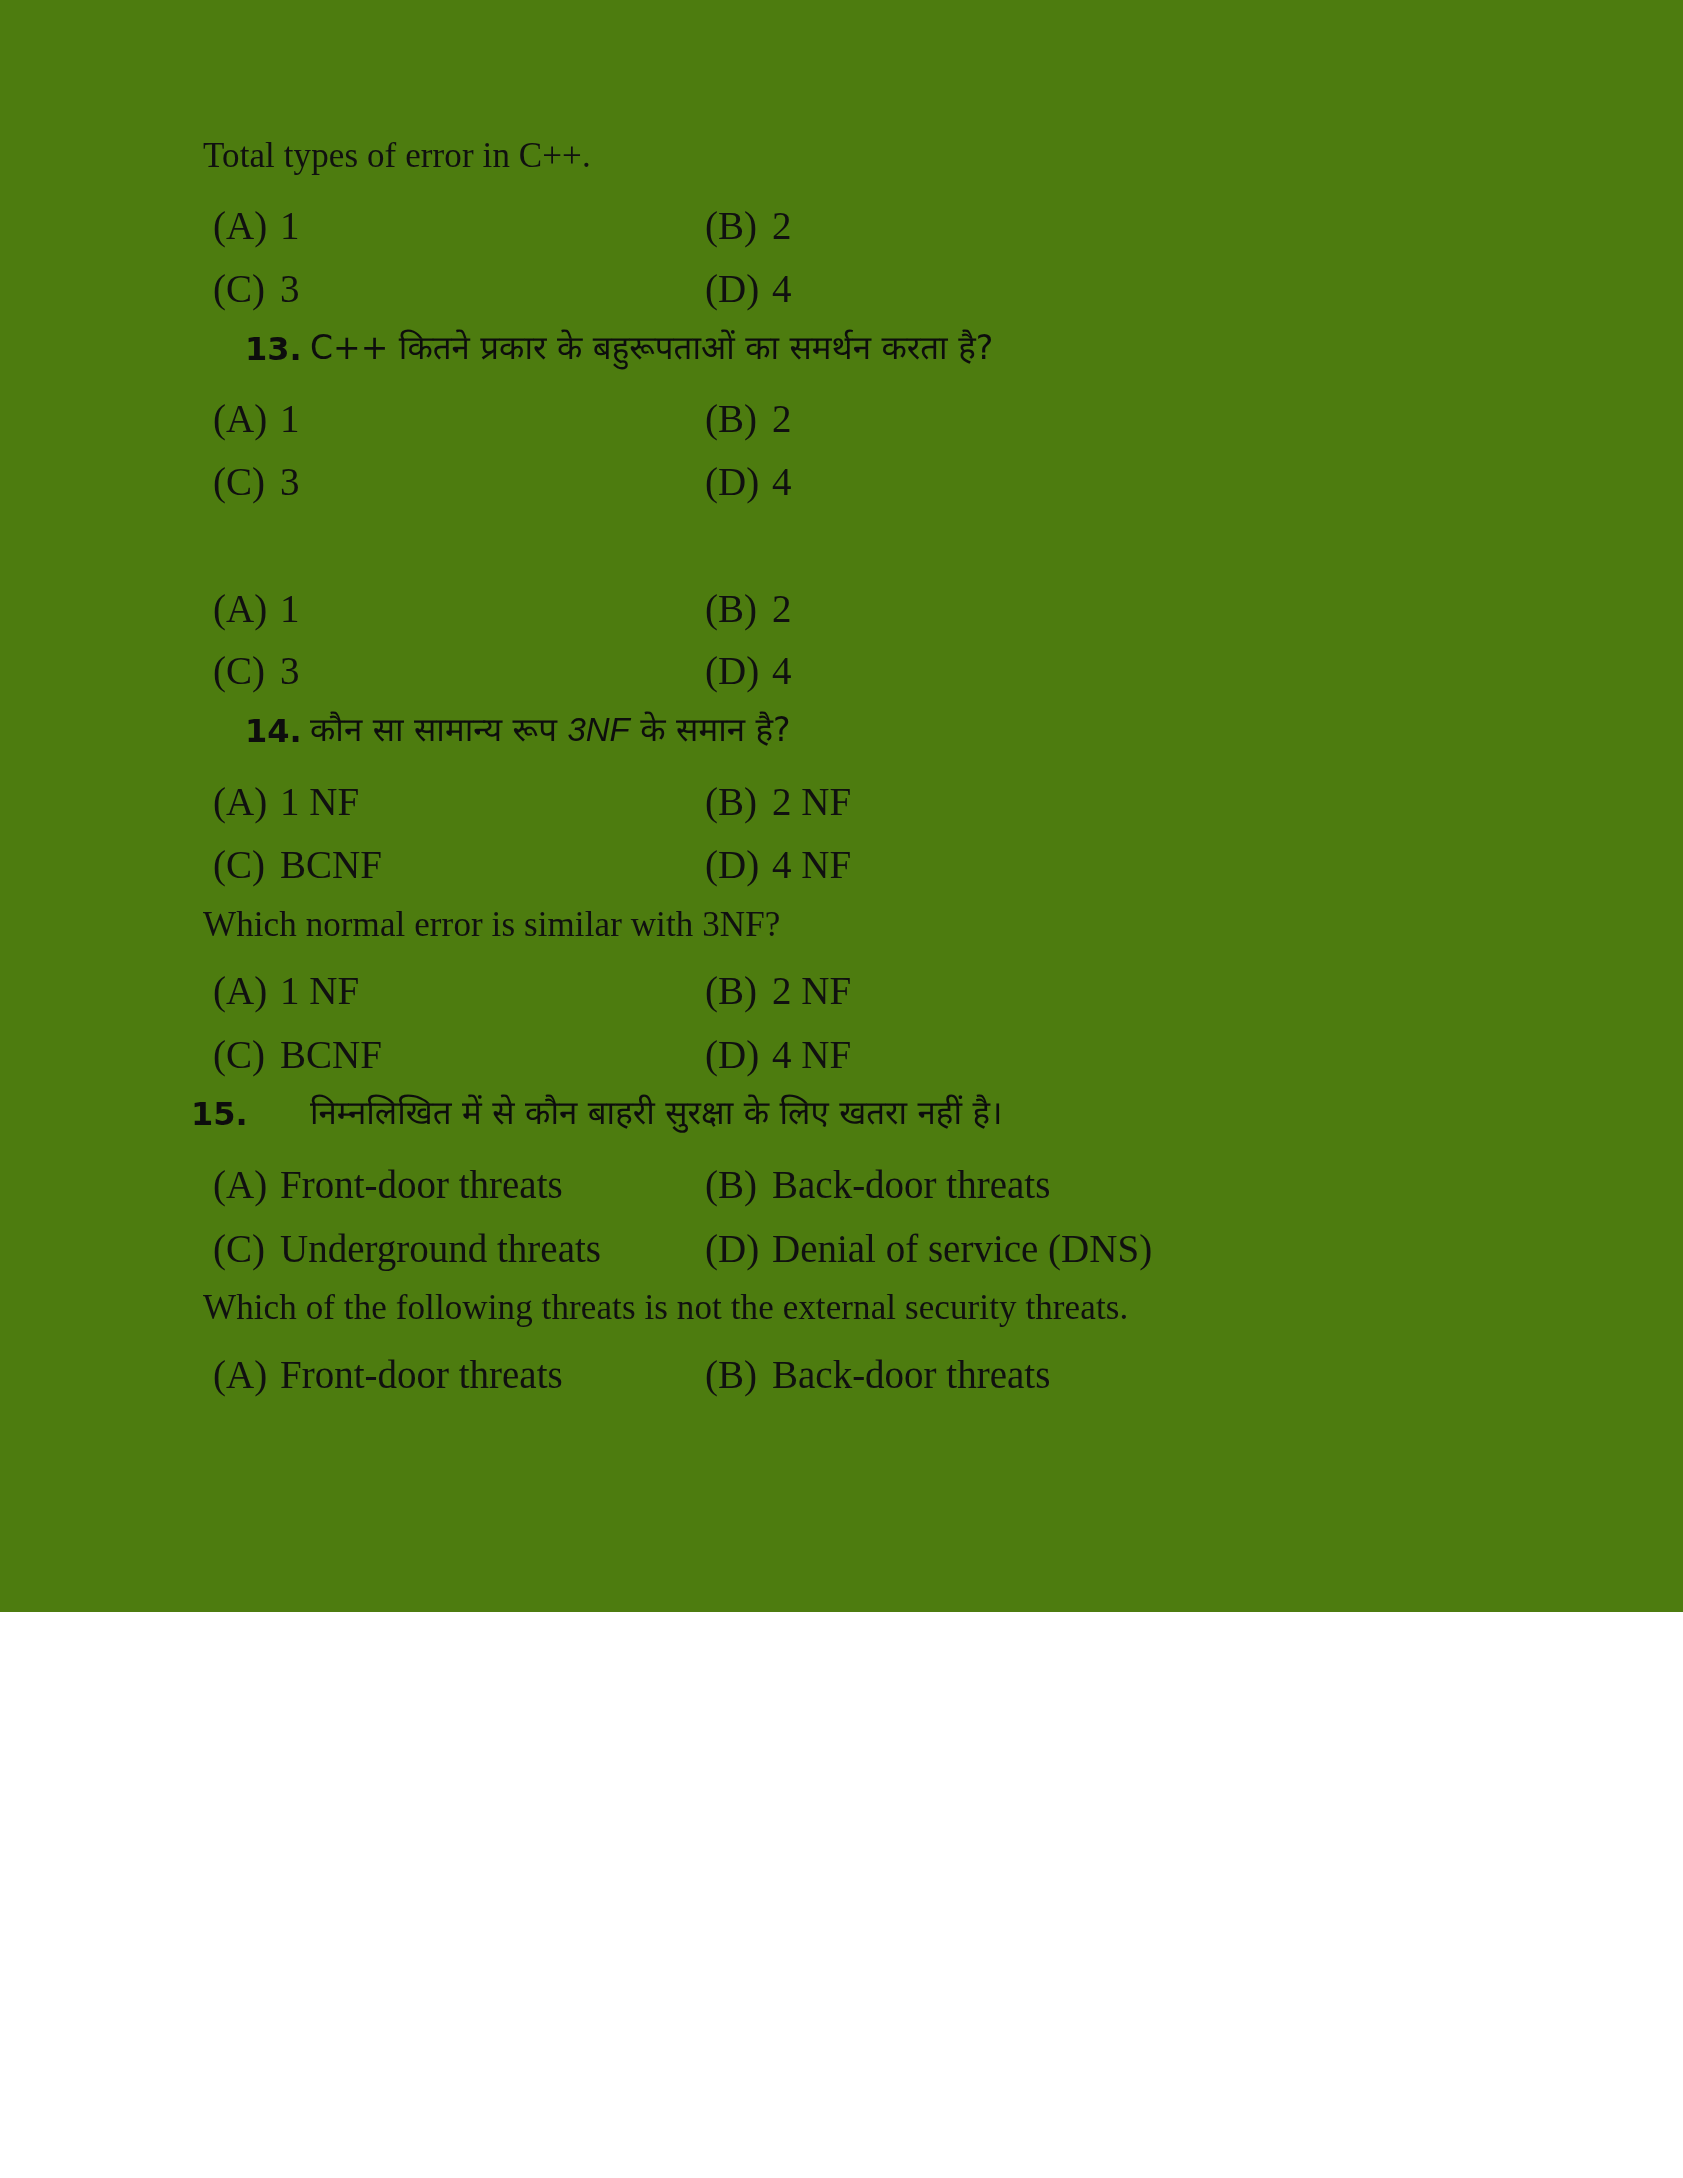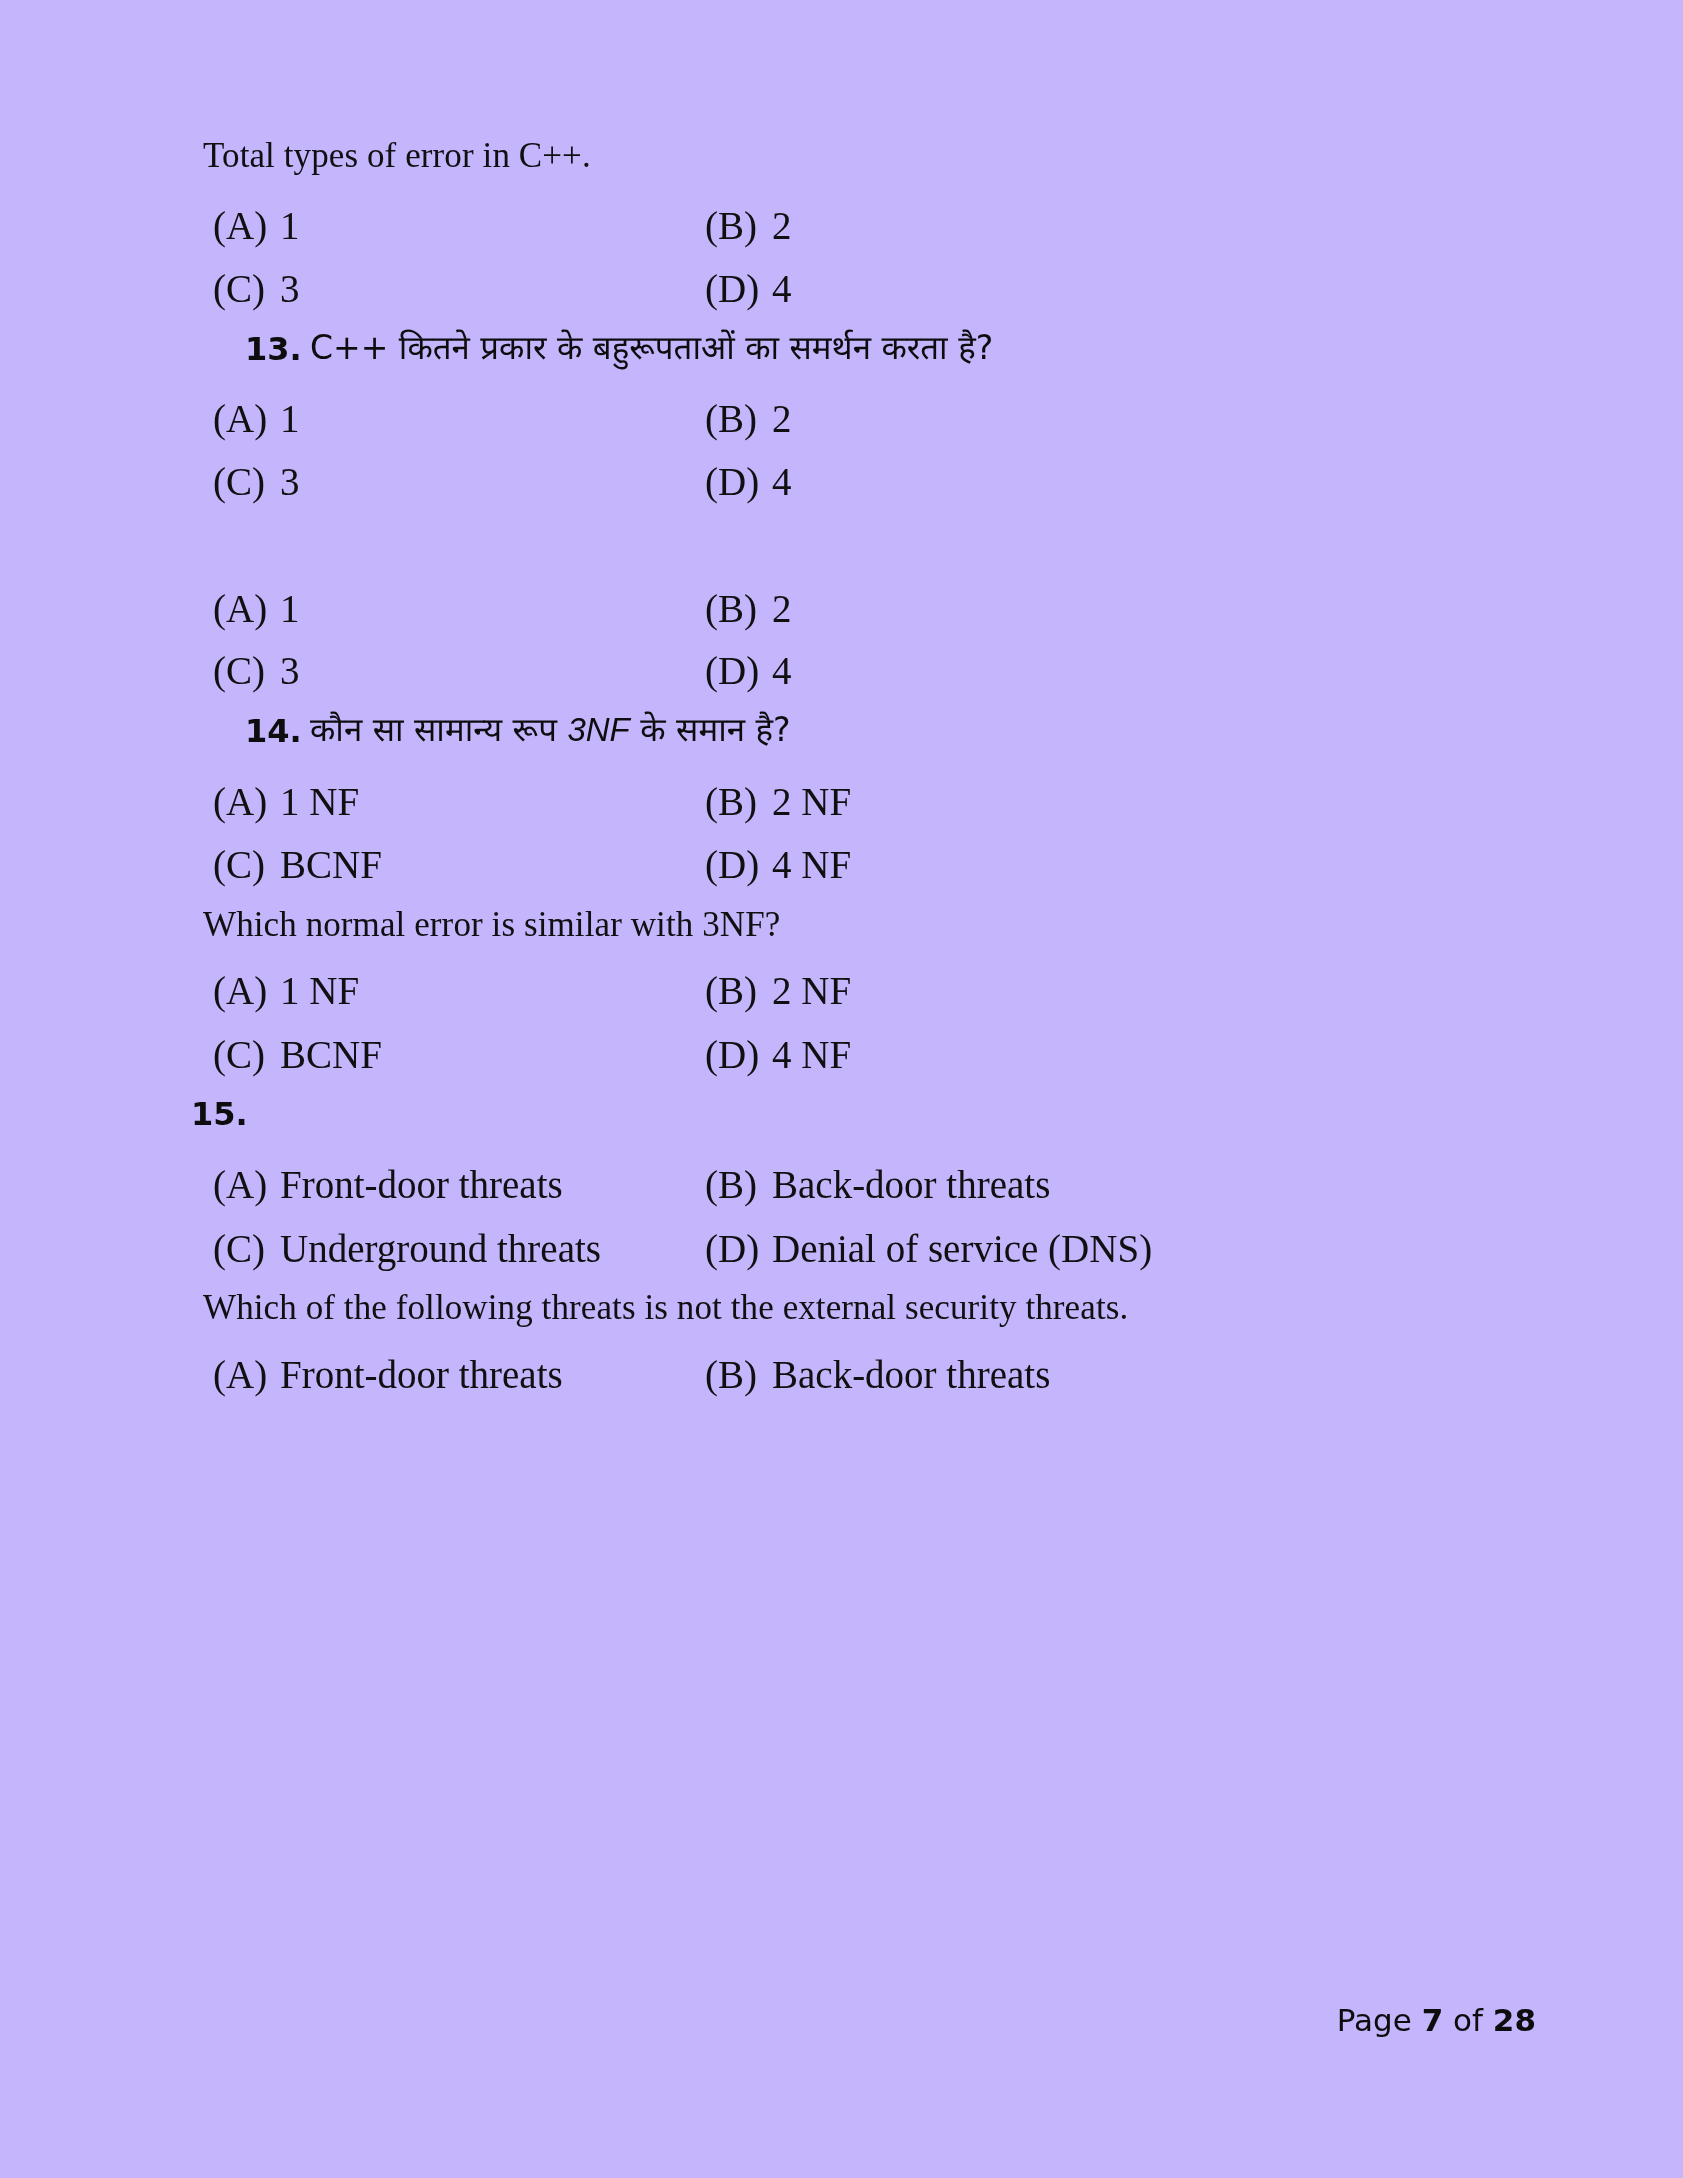--- a/index.html
+++ b/index.html
@@ -3,22 +3,22 @@
 <meta charset="utf-8">
 <style>
   html, body {
     margin: 0;
     padding: 0;
     background: #ffffff;
   }
   .page {
     position: relative;
     width: 1683px;
-    height: 2178px;
-    background: #c4b5fd;
+    height: 1612px;
+    background: #4d7c0f;
     overflow: hidden;
     font-family: "Liberation Serif", "DejaVu Serif", serif;
     color: #0a0a0a;
   }
   .content {
     position: absolute;
     left: 0;
     top: 0;
     width: 1683px;
     height: 2178px;
@@ -110,20 +110,21 @@
       <div class="opt" style="left: 213px; top: 779px;"><span class="tag">(A)</span><span class="val">1 NF</span></div>
       <div class="opt" style="left: 705px; top: 779px;"><span class="tag">(B)</span><span class="val">2 NF</span></div>
       <div class="opt" style="left: 213px; top: 842px;"><span class="tag">(C)</span><span class="val">BCNF</span></div>
       <div class="opt" style="left: 705px; top: 842px;"><span class="tag">(D)</span><span class="val">4 NF</span></div>
       <div class="stem-en" style="left: 203px; top: 906px;">Which normal error is similar with 3NF?</div>
       <div class="opt" style="left: 213px; top: 968px;"><span class="tag">(A)</span><span class="val">1 NF</span></div>
       <div class="opt" style="left: 705px; top: 968px;"><span class="tag">(B)</span><span class="val">2 NF</span></div>
       <div class="opt" style="left: 213px; top: 1032px;"><span class="tag">(C)</span><span class="val">BCNF</span></div>
       <div class="opt" style="left: 705px; top: 1032px;"><span class="tag">(D)</span><span class="val">4 NF</span></div>
       <div class="qnum" style="left: 191px; top: 1095px;">15.</div>
+      <div class="stem-hi" style="left: 310px; top: 1095px;">निम्नलिखित में से कौन बाहरी सुरक्षा के लिए खतरा नहीं है।</div>
       <div class="opt" style="left: 213px; top: 1162px;"><span class="tag">(A)</span><span class="val">Front-door threats</span></div>
       <div class="opt" style="left: 705px; top: 1162px;"><span class="tag">(B)</span><span class="val">Back-door threats</span></div>
       <div class="opt" style="left: 213px; top: 1226px;"><span class="tag">(C)</span><span class="val">Underground threats</span></div>
       <div class="opt" style="left: 705px; top: 1226px;"><span class="tag">(D)</span><span class="val">Denial of service (DNS)</span></div>
       <div class="stem-en" style="left: 203px; top: 1289px;">Which of the following threats is not the external security threats.</div>
       <div class="opt" style="left: 213px; top: 1352px;"><span class="tag">(A)</span><span class="val">Front-door threats</span></div>
       <div class="opt" style="left: 705px; top: 1352px;"><span class="tag">(B)</span><span class="val">Back-door threats</span></div>
     </div>
 
   <div class="footer">

